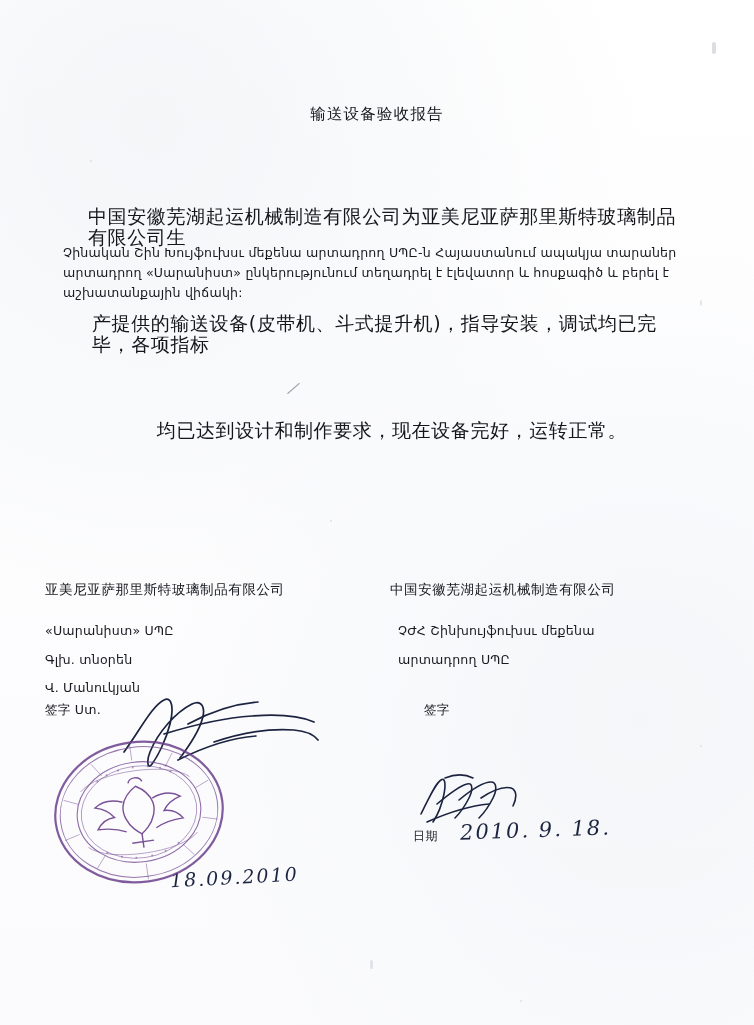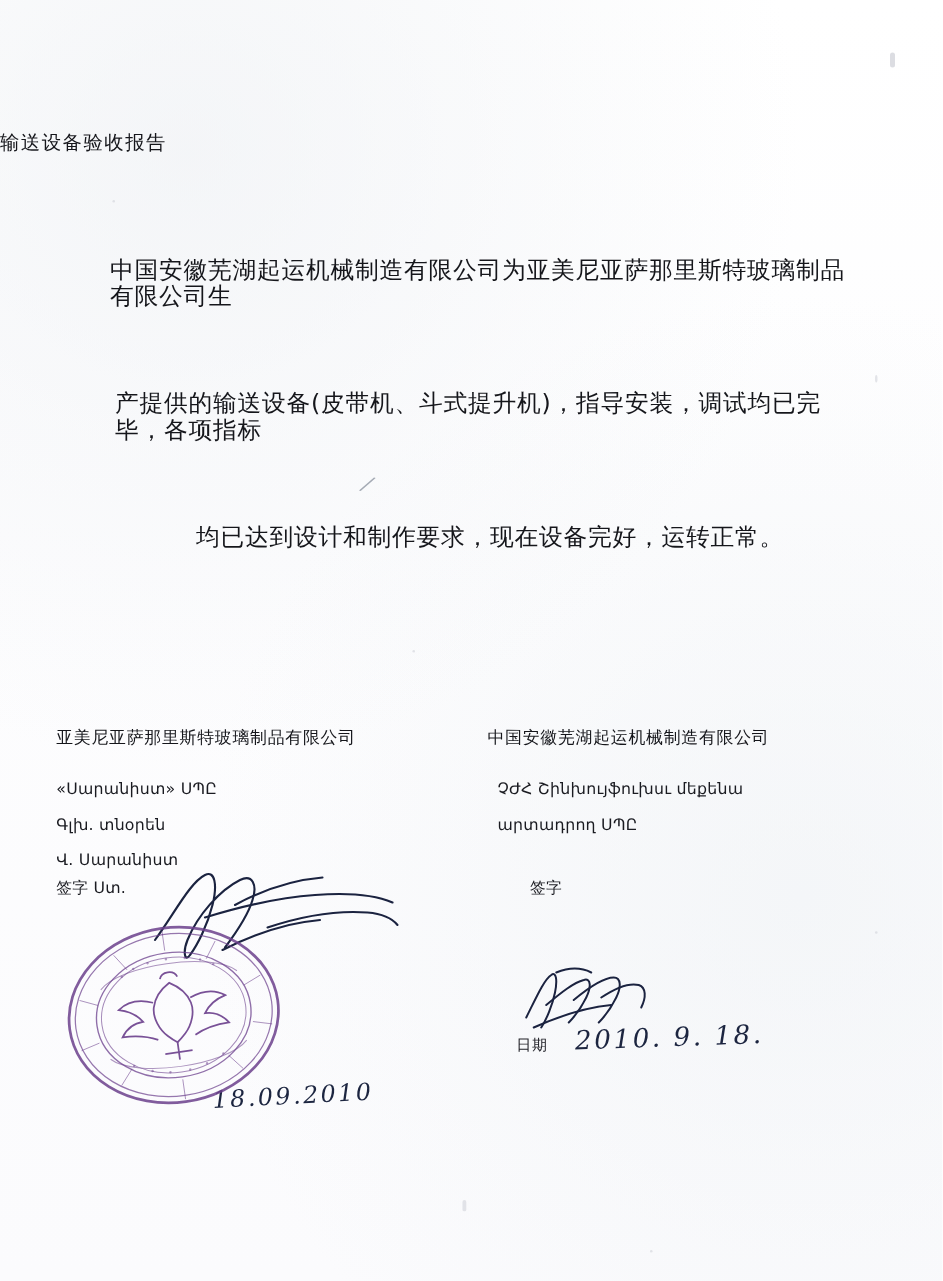--- a/index.html
+++ b/index.html
@@ -31,20 +31,21 @@
     background: #c9ccd4;
     border-radius: 50%;
     opacity: .5;
   }
 
   .doc-title {
     position: absolute;
     top: 104px;
     left: 0;
     width: 754px;
+    text-align: center;
     font-size: 15.5px;
     letter-spacing: 1.2px;
     color: #15161b;
     font-family: "DejaVu Sans", sans-serif;
   }
 
   .para {
     position: absolute;
     font-size: 19px;
     line-height: 21px;
@@ -174,31 +175,32 @@
   <div class="speck" style="top:960px;left:370px;width:3px;height:9px;border-radius:2px;"></div>
   <div class="speck" style="top:1000px;left:520px;width:2px;height:2px;"></div>
   <div class="speck" style="top:745px;left:700px;width:2px;height:2px;"></div>
 
   <div class="ghost-mark" style="top:378px;left:292px;transform:rotate(18deg);font-size:18px;opacity:.6;">⁄</div>
 
   <div class="doc-title">输送设备验收报告</div>
 
   <div class="para p-cn1">中国安徽芜湖起运机械制造有限公司为亚美尼亚萨那里斯特玻璃制品有限公司生</div>
 
+  <div class="para p-hy">Չինական Շին Խույֆուխսւ մեքենա արտադրող ՍՊԸ-ն  Հայաստանում ապակյա տարաներ արտադրող «Սարանիստ» ընկերությունում տեղադրել է էլեվատոր և հոսքագիծ և բերել է աշխատանքային վիճակի:</div>
 
   <div class="para p-cn2">产提供的输送设备(皮带机、斗式提升机)，指导安装，调试均已完毕，各项指标</div>
 
   <div class="para p-cn3">均已达到设计和制作要求，现在设备完好，运转正常。</div>
 
   <div class="sign-head left">亚美尼亚萨那里斯特玻璃制品有限公司</div>
   <div class="sign-head right">中国安徽芜湖起运机械制造有限公司</div>
 
   <div class="sign-line l1">«Սարանիստ» ՍՊԸ</div>
   <div class="sign-line l2">Գլխ. տնօրեն</div>
-  <div class="sign-line l3">Վ. Սարանիստ</div>
+  <div class="sign-line l3">Վ. Մանուկյան</div>
   <div class="sign-line l4">签字  Ստ.</div>
 
   <div class="sign-line r1">ՉԺՀ Շինխույֆուխսւ մեքենա</div>
   <div class="sign-line r2">արտադրող ՍՊԸ</div>
   <div class="sign-line r4">签字</div>
 
   <div class="date-cn">日期</div>
   <div class="hand date-hand">2010. 9. 18.</div>
 
   <div class="hand date-hand2">18.09.2010</div>

